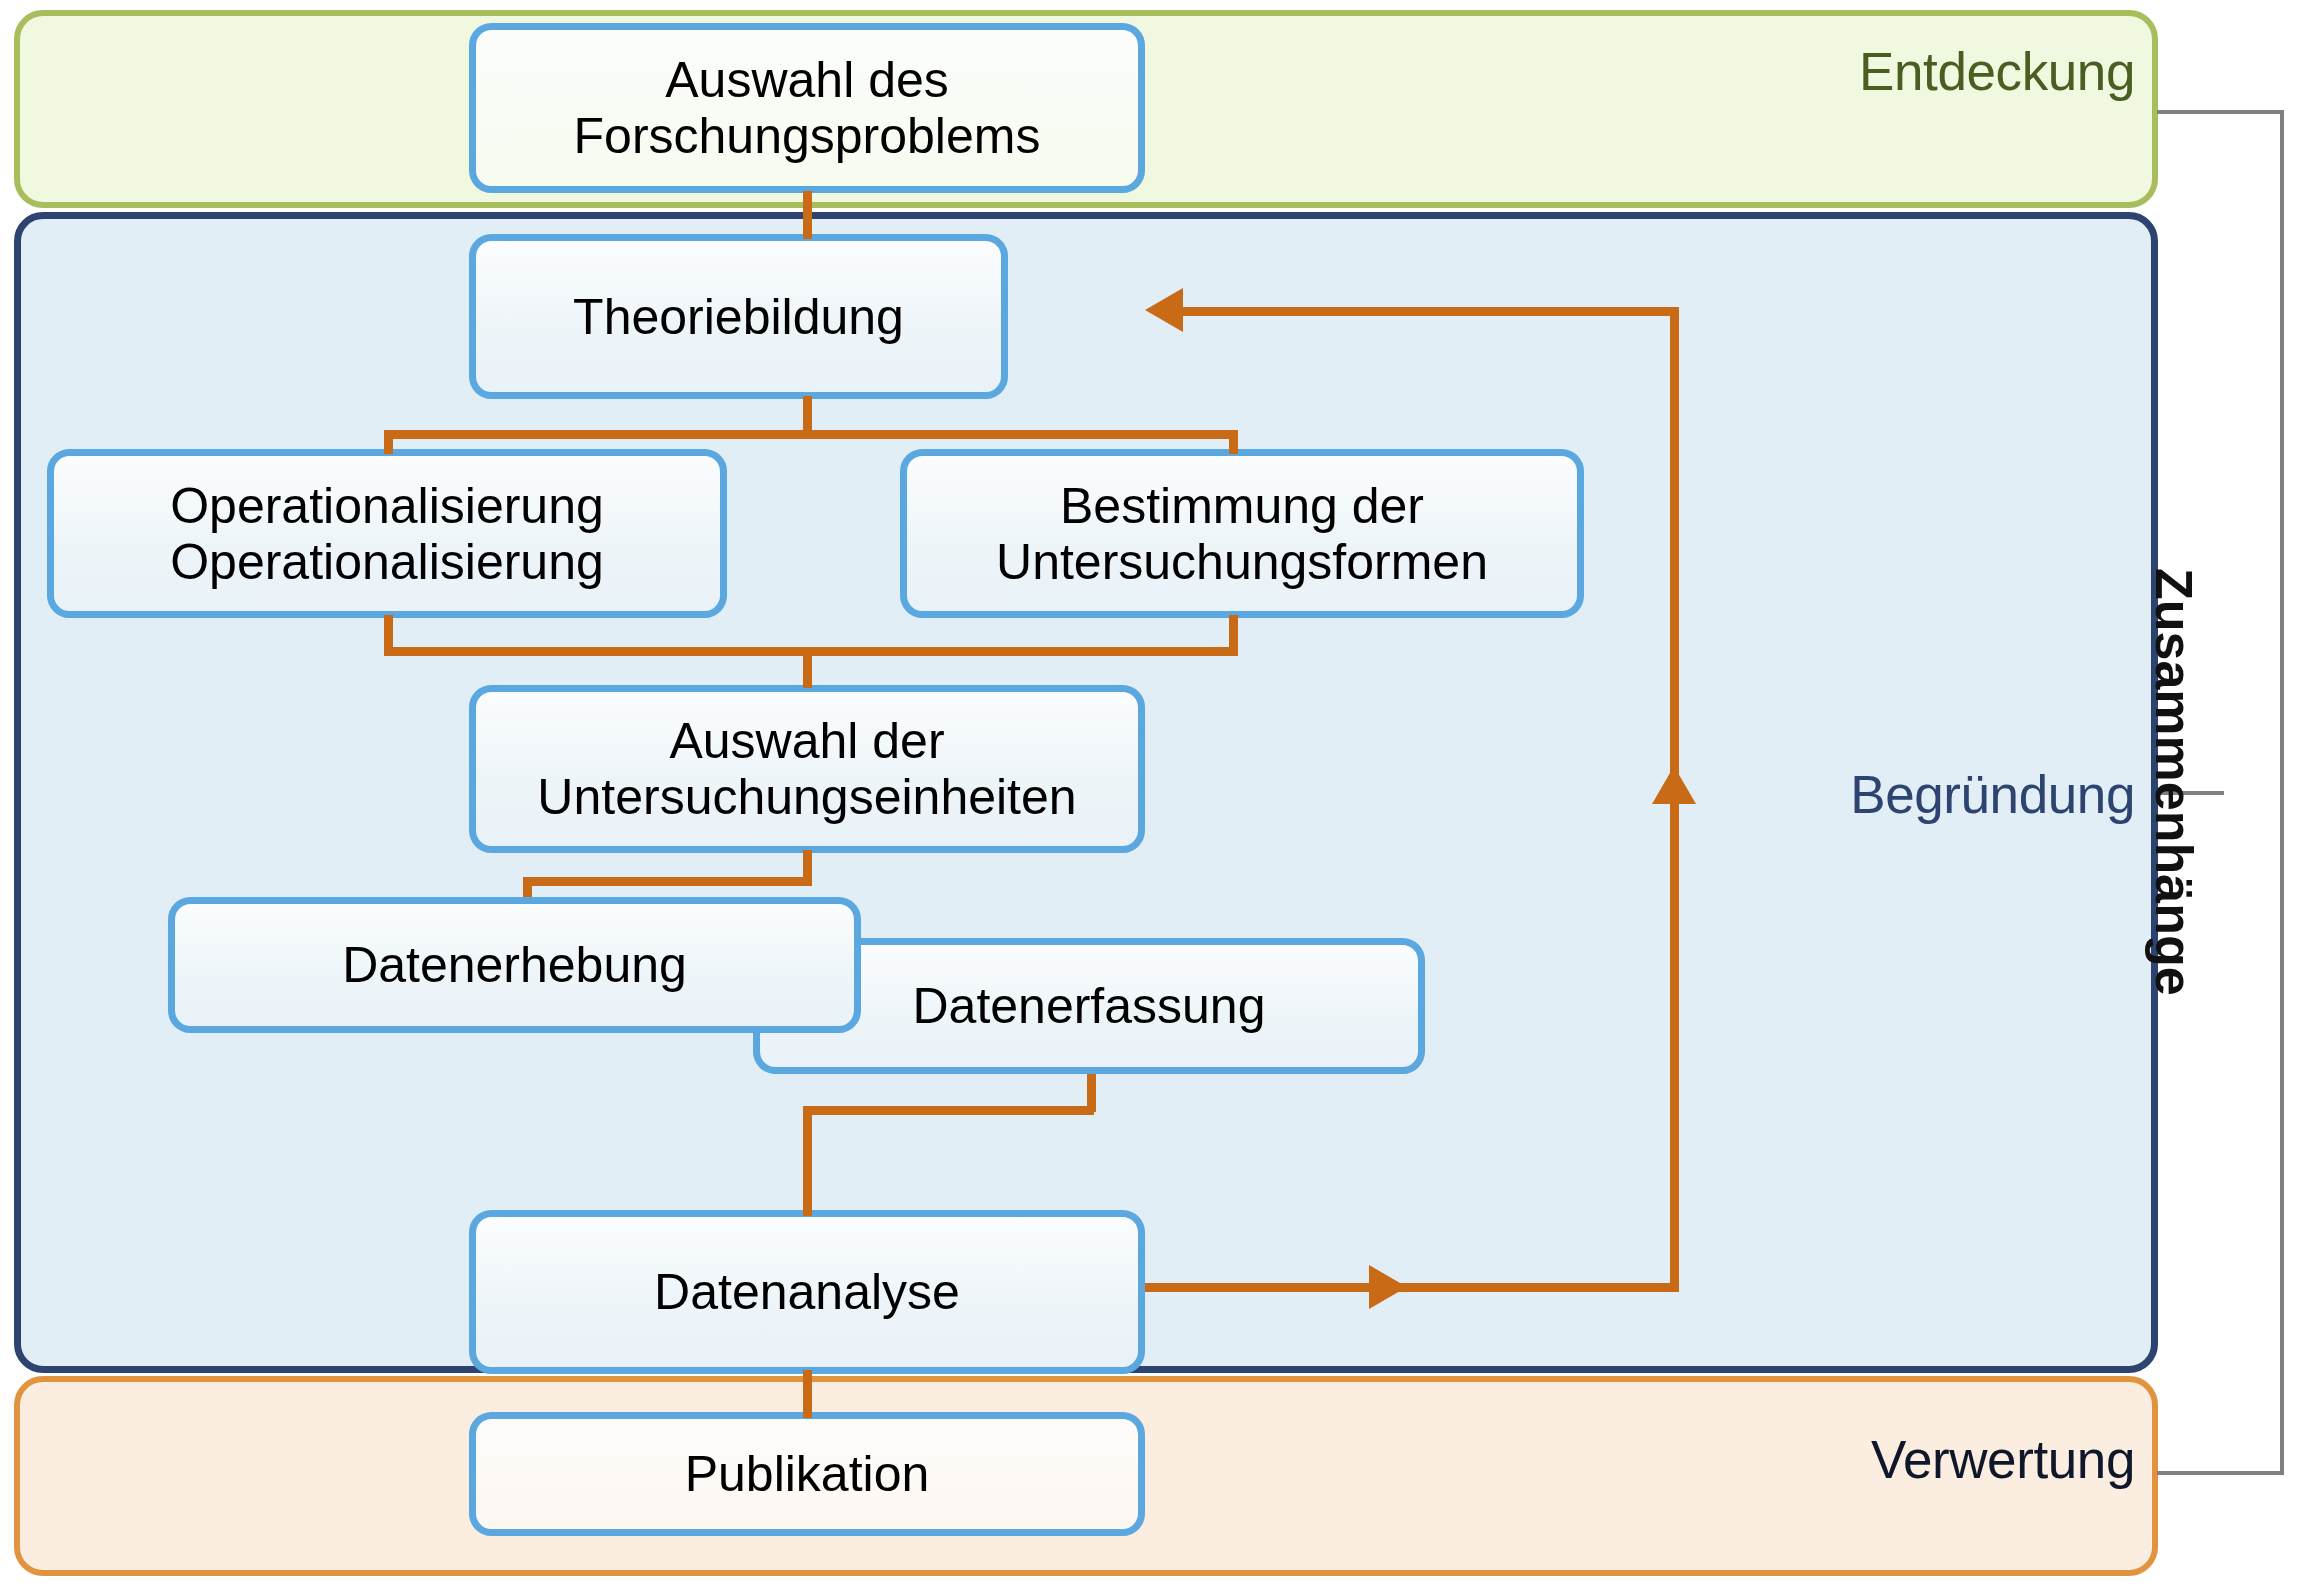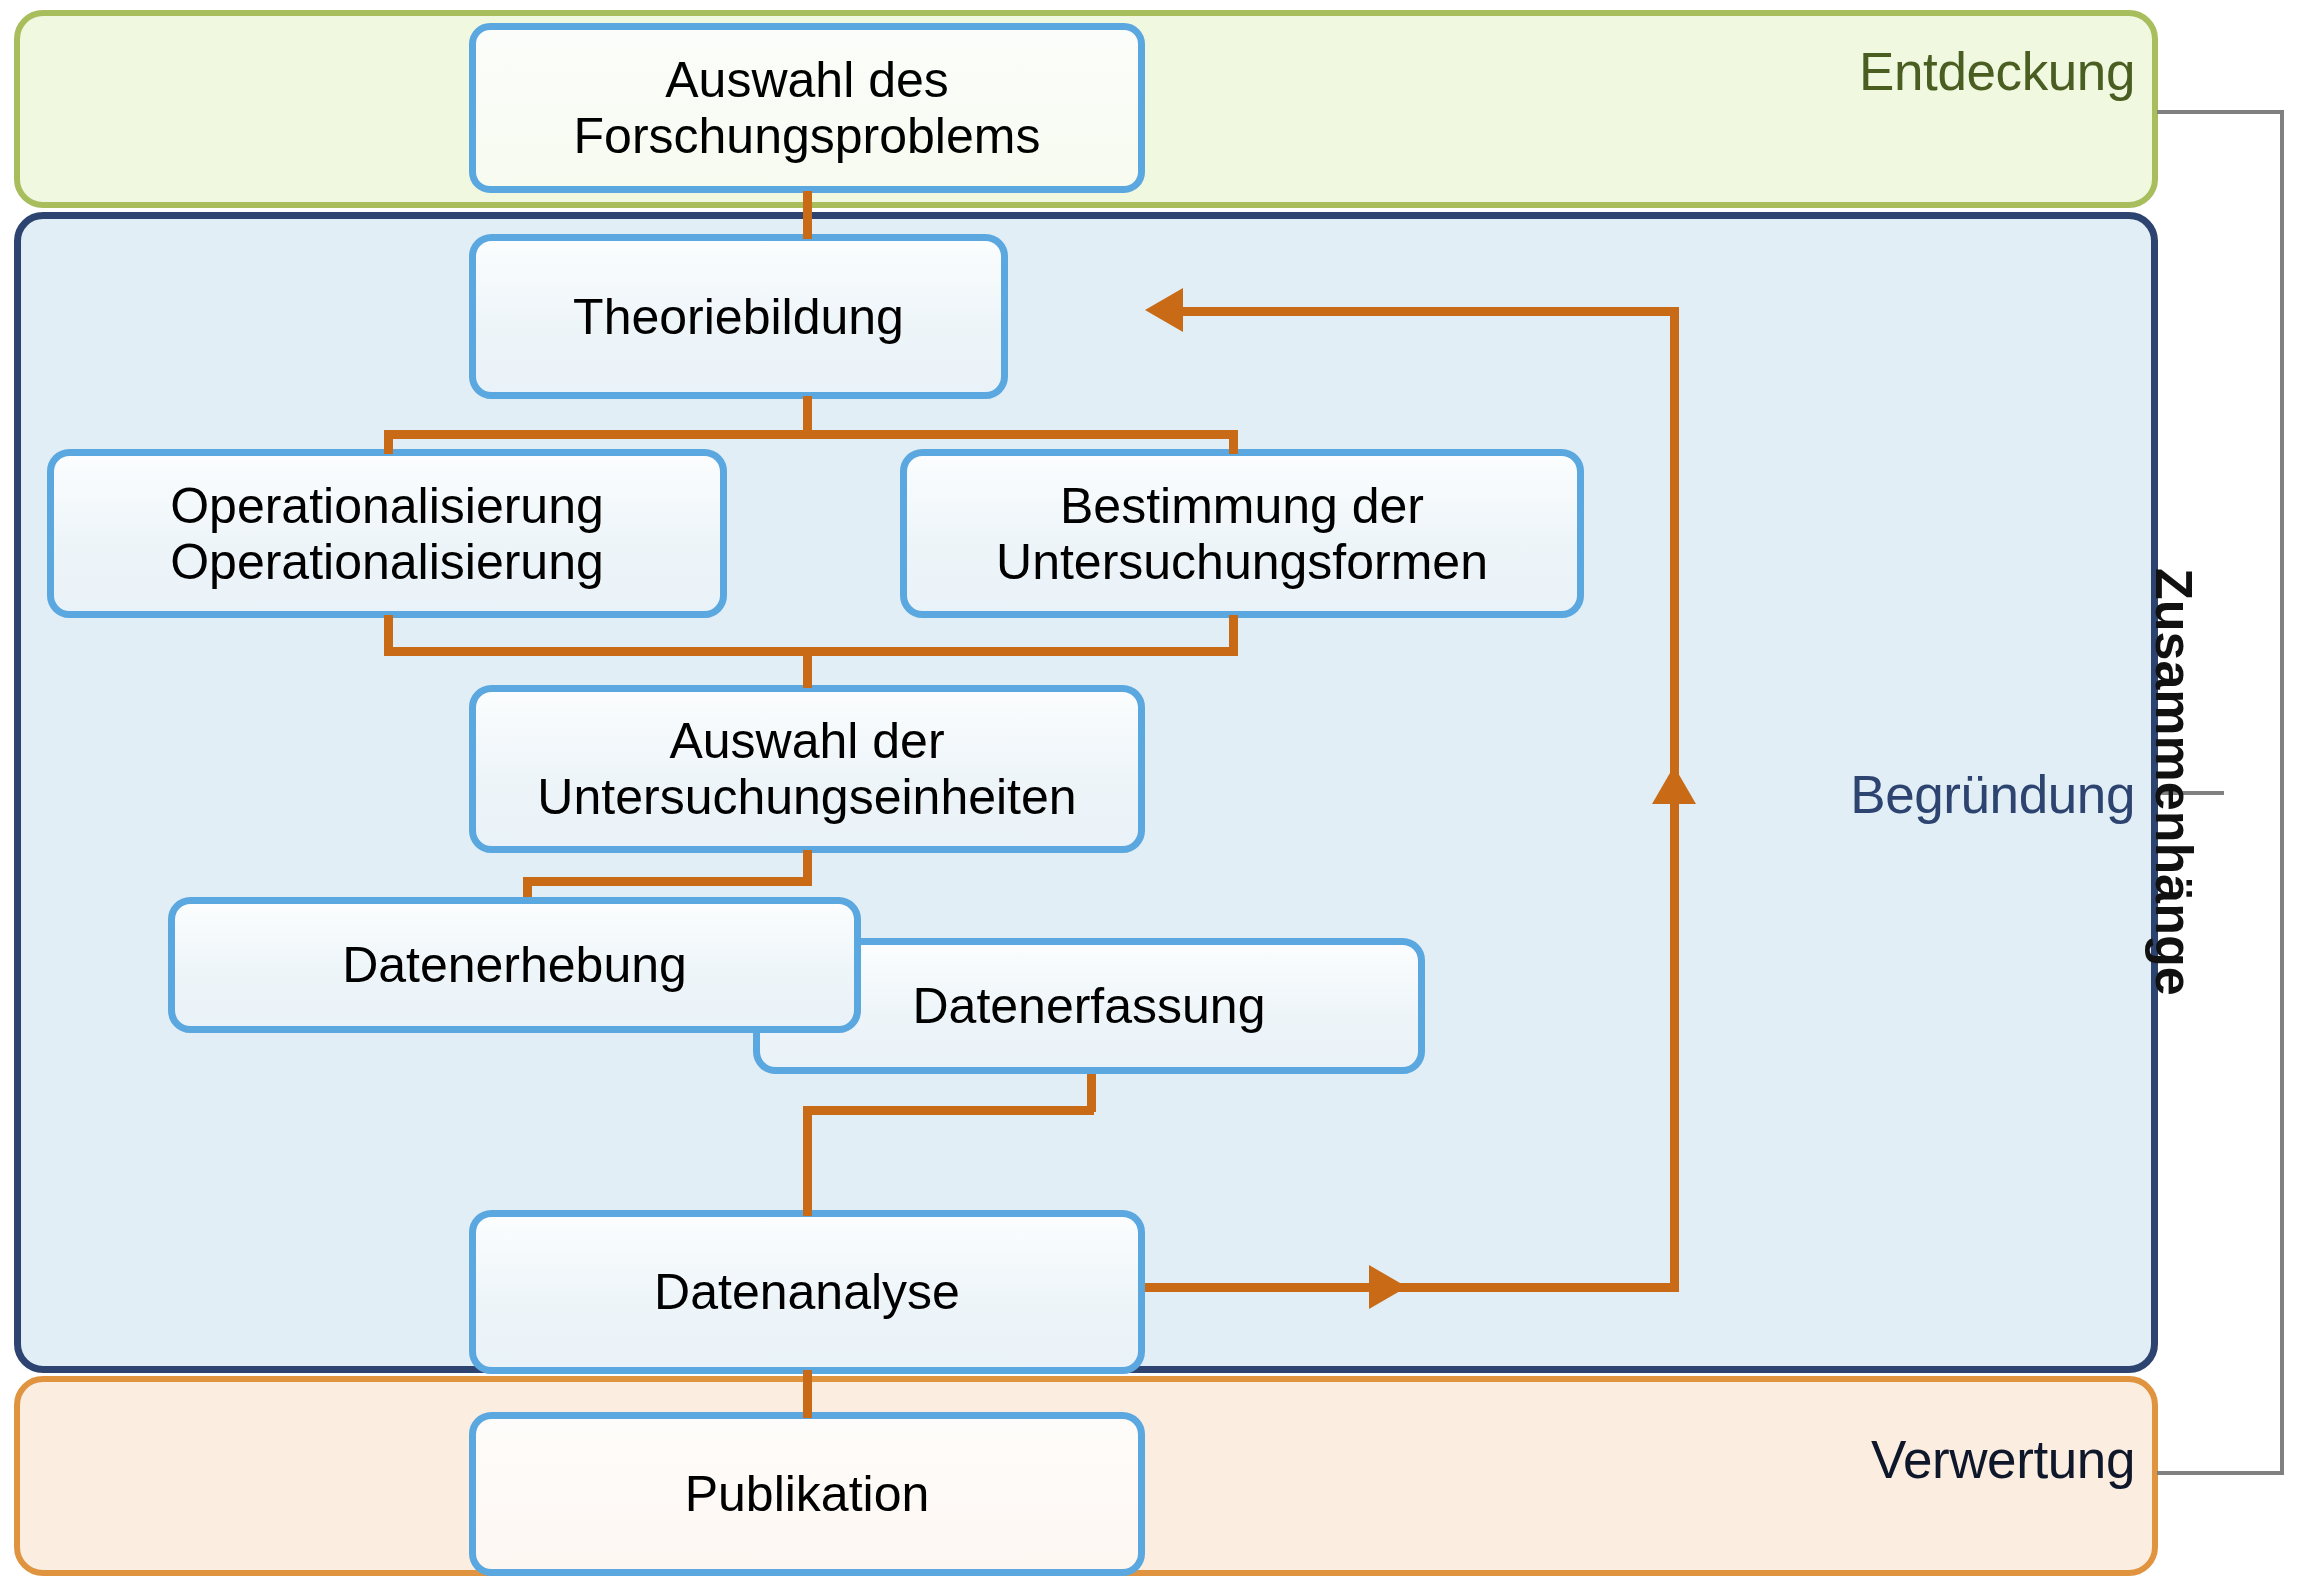--- a/index.html
+++ b/index.html
@@ -80,29 +80,29 @@
     line-height: 1.12;
     font-family: "Liberation Sans", sans-serif;
     padding: 3.4px 12px;
   }
   .pbox.on-green  { background: linear-gradient(to bottom,#fbfdfa 0%, #f7fbf0 100%); }
   .pbox.on-orange { background: linear-gradient(to bottom,#fefcfa 0%, #fdf7f2 100%); }
 
   .pbox span { display: block; }
 
   
-  #box-forschungsproblem { left: 469px;  top: 23px;   width: 676px; height: 170px; border-radius: 21px; }
+  #box-forschungsproblem { left: 469px;  top: 23px;   width: 676px; height: 170px; }
   #box-theoriebildung    { left: 469px;  top: 234px;  width: 539px; height: 165px; }
   #box-konzept           { left: 47px;   top: 449px;  width: 680px; height: 169px; }
   #box-bestimmung        { left: 900px; top: 449px;  width: 684px; height: 169px; }
   #box-untersuchungseinh { left: 469px;  top: 685px;  width: 676px; height: 168px; }
   #box-datenerhebung     { left: 168px;  top: 897px; width: 693px; height: 136px; z-index: 6; }
   #box-datenerfassung    { left: 753px;  top: 938px; width: 672px; height: 136px; z-index: 5; }
   #box-datenanalyse      { left: 469px;  top: 1210px; width: 676px; height: 164px; }
-  #box-publikation       { left: 469px;  top: 1412px; width: 676px; height: 164px; }
+  #box-publikation       { left: 469px;  top: 1412px; width: 676px; height: 124px; }
 
   
   .conn {
     position: absolute;
     background: #c96a16;
     z-index: 2;
   }
   .conn-v { width: 8.6px; }
   .conn-h { height: 8.6px; }
 

